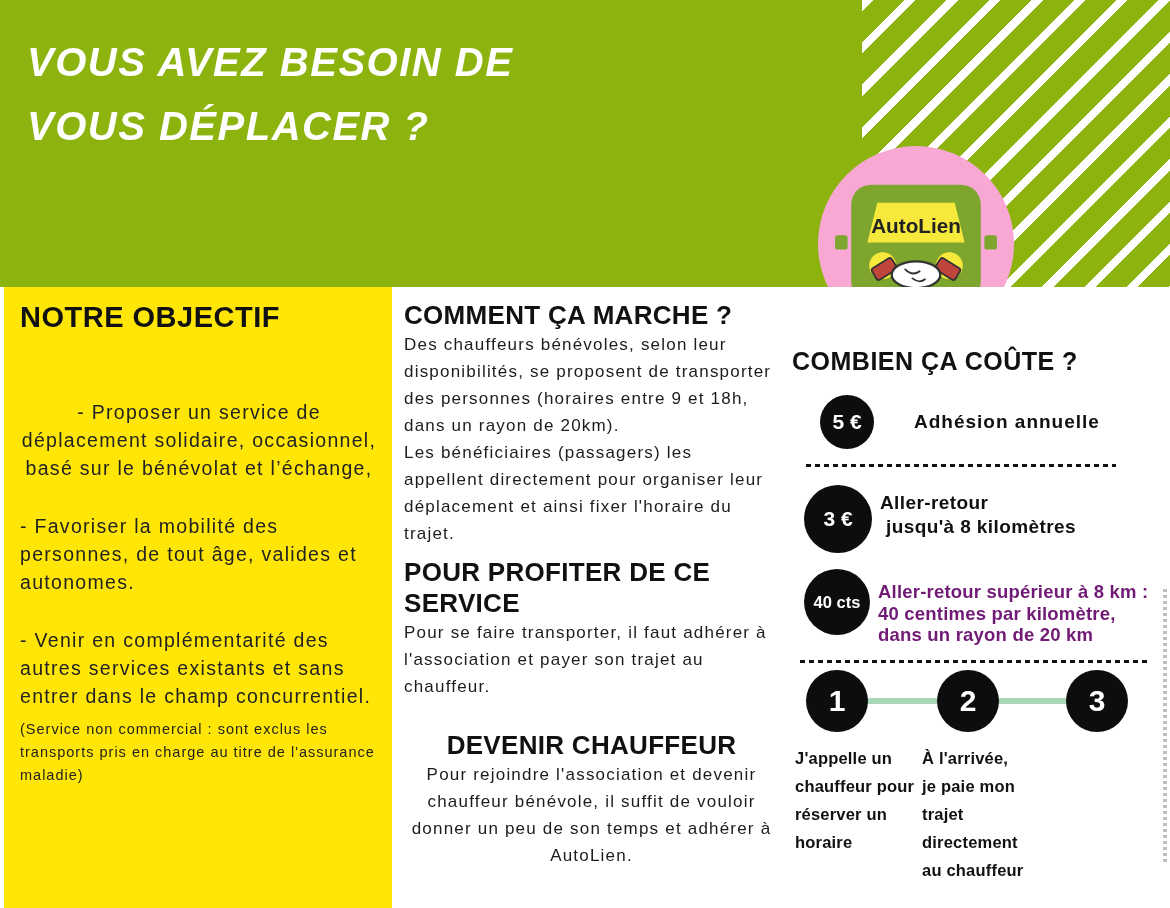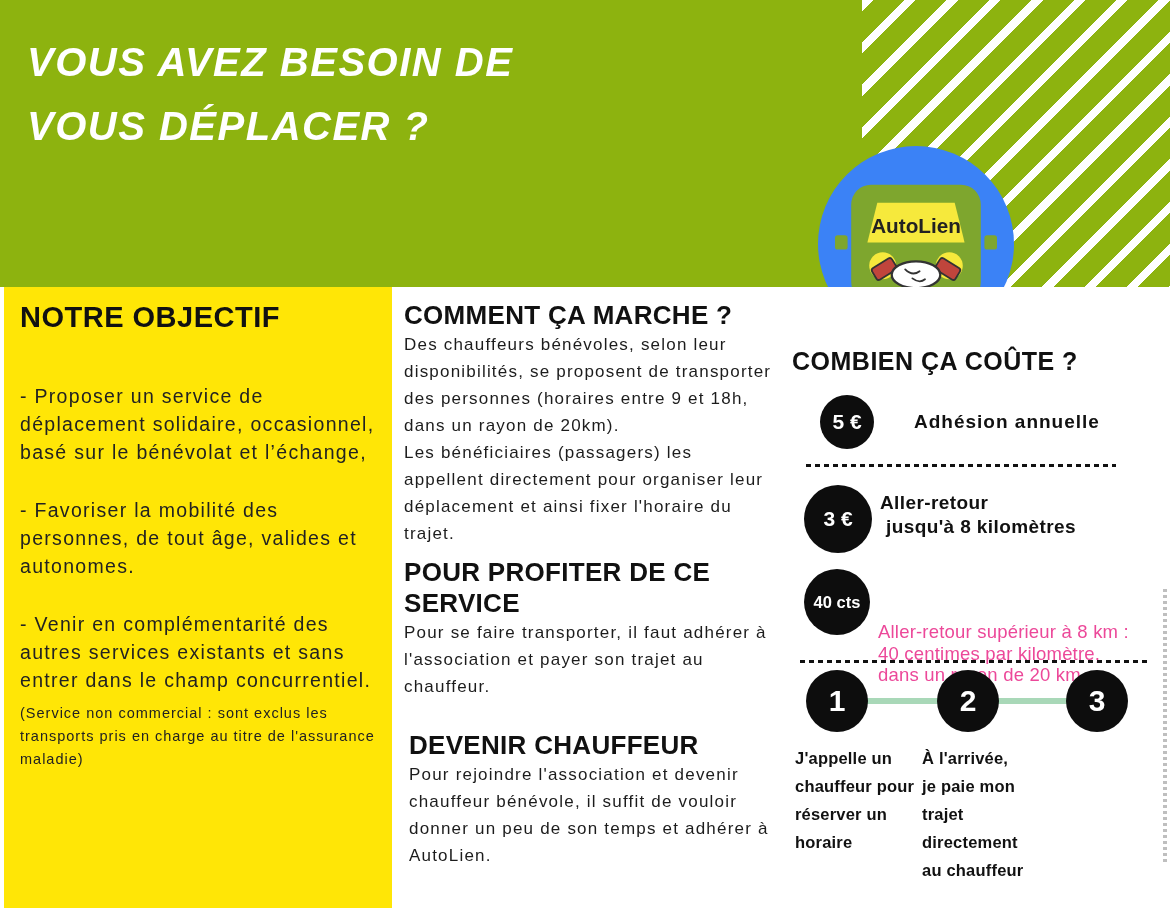--- a/index.html
+++ b/index.html
@@ -23,46 +23,46 @@
   .page-title {
     position:absolute; left:27px; top:30px;
     color:#ffffff; font-size:40px; font-weight:800; letter-spacing:1.5px;
     line-height:64px;
   }
   .page-title span { display:block;font-style:italic; }
 
   
   .logo-circle {
     position:absolute; left:818px; top:146px; width:196px; height:196px;
-    border-radius:50%; background:#3b82f6;
+    border-radius:50%; background:#f9a8d4;
   }
   .logo-circle svg { position:absolute; left:8px; top:10px; }
 
   
   .col-left {
     position:absolute; left:4px; top:287px; width:392px; height:621px;
     background:#FFE606; padding:14px 18px 0 16px;
   }
   .col-left h1 { font-size:29px; font-weight:800; letter-spacing:0.5px; color:#111; }
   .col-left p.obj {
     margin-top:30px; font-size:19.5px; line-height:28px; letter-spacing:1.3px; color:#222;
   }
-  .col-left p.obj:first-of-type { margin-top:48px; }
+  .col-left p.obj:first-of-type { margin-top:64px;text-align:center; }
   .col-left p.note {
     margin-top:8px; font-size:14.5px; line-height:23px; letter-spacing:1px; color:#222;
   }
 
   .col-mid {
     position:absolute; left:392px; top:287px; width:396px; height:621px;
     background:#ffffff; padding:13px 14px 0 12px;
   }
   .col-mid h2 { font-size:26px; font-weight:800; letter-spacing:0.3px; line-height:31px; color:#111; }
   .col-mid p { font-size:17px; line-height:27px; letter-spacing:1.2px; color:#1c1c1c; }
   .col-mid .sec2 { margin-top:10px; }
-  .col-mid .sec3 { margin-top:30px; padding-left:5px; }
+  .col-mid .sec3 { margin-top:30px; padding-left:5px;text-align:center; }
 
   
   .col-right {
     position:absolute; left:788px; top:287px; width:382px; height:621px; background:#fff;
   }
   .cost-heading {
     position:absolute; left:4px; top:60px;
     font-size:25px; font-weight:800; letter-spacing:0.5px; color:#111;
   }
   .badge {
@@ -76,21 +76,21 @@
     position:absolute; left:126px; top:124px;
     font-size:19px; font-weight:700; letter-spacing:1px; color:#111;
   }
   .price-lines-2 {
     position:absolute; left:92px; top:204px;
     font-size:19px; font-weight:700; letter-spacing:0.4px; line-height:24px; color:#111;
   }
   .price-lines-2 .indent { padding-left:6px; }
   .price-lines-3 {
     position:absolute; left:90px; top:294px;
-    font-size:18.5px; font-weight:400; letter-spacing:0.2px; line-height:21.5px; color:#ec4899;margin-top:40px;
+    font-size:18.5px; font-weight:700; letter-spacing:0.2px; line-height:21.5px; color:#701a75;
   }
   .dashed { position:absolute; height:3px;
     background:repeating-linear-gradient(90deg,#111 0 5px, transparent 5px 9px);
   }
   .dashed-1 { left:18px; top:177px; width:310px; }
   .dashed-2 { left:12px; top:373px; width:350px; }
 
   
   .steps { position:absolute; left:7px; top:383px; width:368px; }
   .steps .connector {

